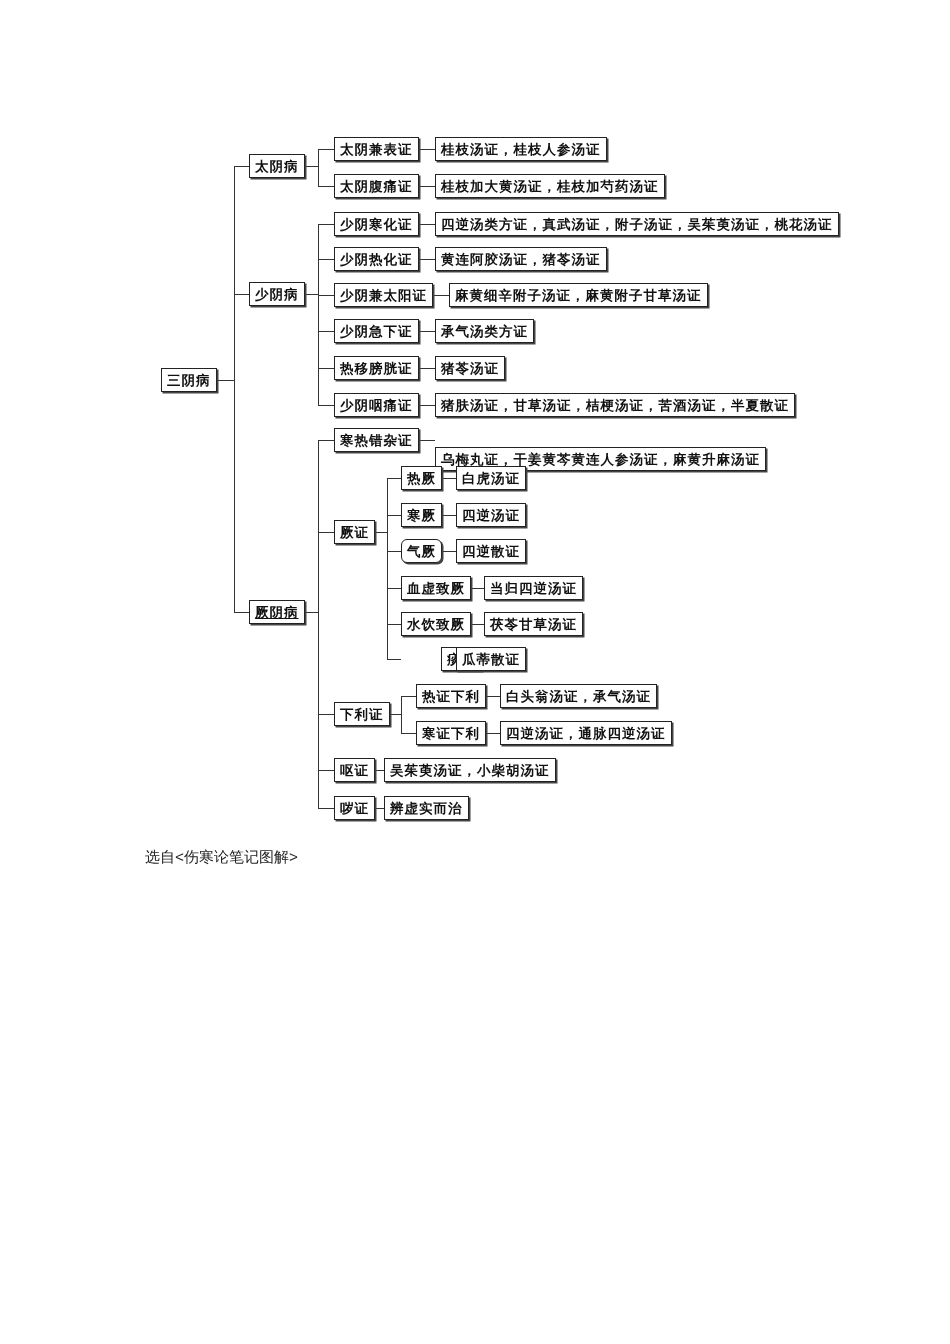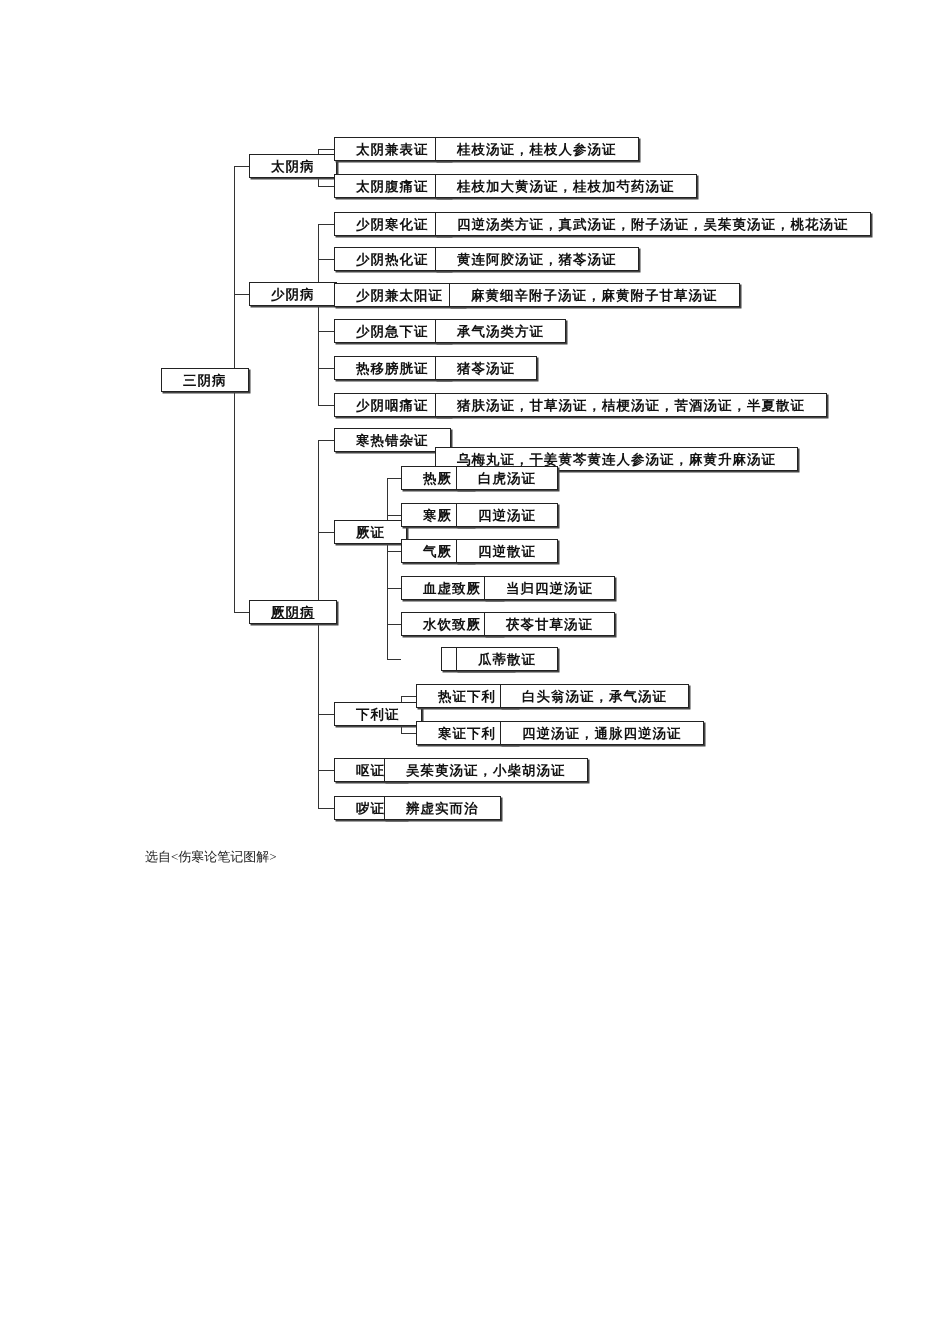--- a/index.html
+++ b/index.html
@@ -1,26 +1,26 @@
 <!DOCTYPE html>
 <html><head>
 <meta charset="utf-8">
 <style>
   html, body { margin: 0; padding: 0; background: #ffffff; }
   body { width: 950px; height: 1344px; position: relative; overflow: hidden;
          font-family: "DejaVu Serif", "Liberation Serif", serif; color: #111; }
   .box { position: absolute; border: 1.5px solid #222; background: #fff;
          box-shadow: 1.5px 1.5px 0 #444; font-size: 13.5px; line-height: 22px;
-         height: 22px; padding: 0 21px; white-space: nowrap; font-weight: bold;
+         height: 22px; padding: 0 5px; white-space: nowrap; font-weight: bold;
          letter-spacing: 1px; box-sizing: content-box; }
   .ln { position: absolute; background: #333; }
   .h { height: 1px; }
   .v { width: 1px; }
-  .caption { position: absolute; left: 145px; top: 848px; font-size: 13px;
-             font-family: Liberation Serif, serif; color: #222; }
+  .caption { position: absolute; left: 145px; top: 848px; font-size: 15px;
+             font-family: Liberation Mono, monospace; color: #222; }
 </style>
 </head>
 <body>
 
 <div class="ln h" style="left:216px;top:380px;width:18px;"></div>
 <div class="ln v" style="left:234px;top:166px;height:446px;"></div>
 <div class="ln h" style="left:234px;top:166px;width:15px;"></div>
 <div class="ln h" style="left:234px;top:294px;width:15px;"></div>
 <div class="ln h" style="left:234px;top:612px;width:15px;"></div>
 
@@ -105,21 +105,21 @@
 <div class="box" style="left:435px;top:393px;">猪肤汤证，甘草汤证，桔梗汤证，苦酒汤证，半夏散证</div>
 
 <div class="box" style="left:334px;top:428px;">寒热错杂证</div>
 <div class="box" style="left:435px;top:428px;margin-top:19px;">乌梅丸证，干姜黄芩黄连人参汤证，麻黄升麻汤证</div>
 
 <div class="box" style="left:334px;top:520px;">厥证</div>
 <div class="box" style="left:401px;top:466px;">热厥</div>
 <div class="box" style="left:456px;top:466px;">白虎汤证</div>
 <div class="box" style="left:401px;top:503px;">寒厥</div>
 <div class="box" style="left:456px;top:503px;">四逆汤证</div>
-<div class="box" style="left:401px;top:539px;">气厥</div>
+<div class="box" style="left:401px;top:539px;border-radius:6px;">气厥</div>
 <div class="box" style="left:456px;top:539px;">四逆散证</div>
 <div class="box" style="left:401px;top:576px;">血虚致厥</div>
 <div class="box" style="left:484px;top:576px;">当归四逆汤证</div>
 <div class="box" style="left:401px;top:612px;">水饮致厥</div>
 <div class="box" style="left:484px;top:612px;">茯苓甘草汤证</div>
 <div class="box" style="left:401px;top:647px;margin-left:40px;">痰厥</div>
 <div class="box" style="left:456px;top:647px;">瓜蒂散证</div>
 
 <div class="box" style="left:334px;top:702px;">下利证</div>
 <div class="box" style="left:416px;top:684px;">热证下利</div>

